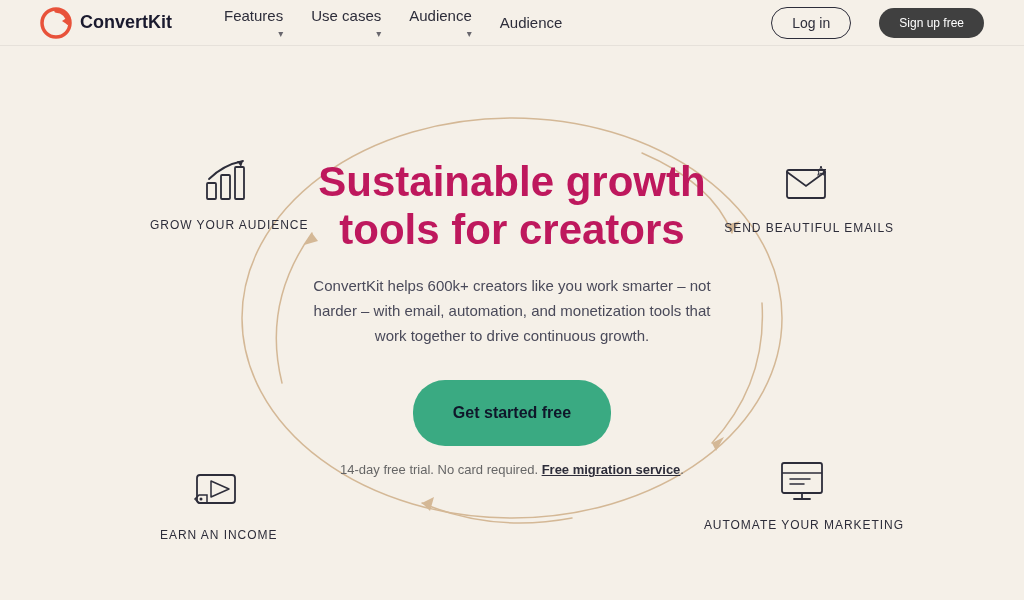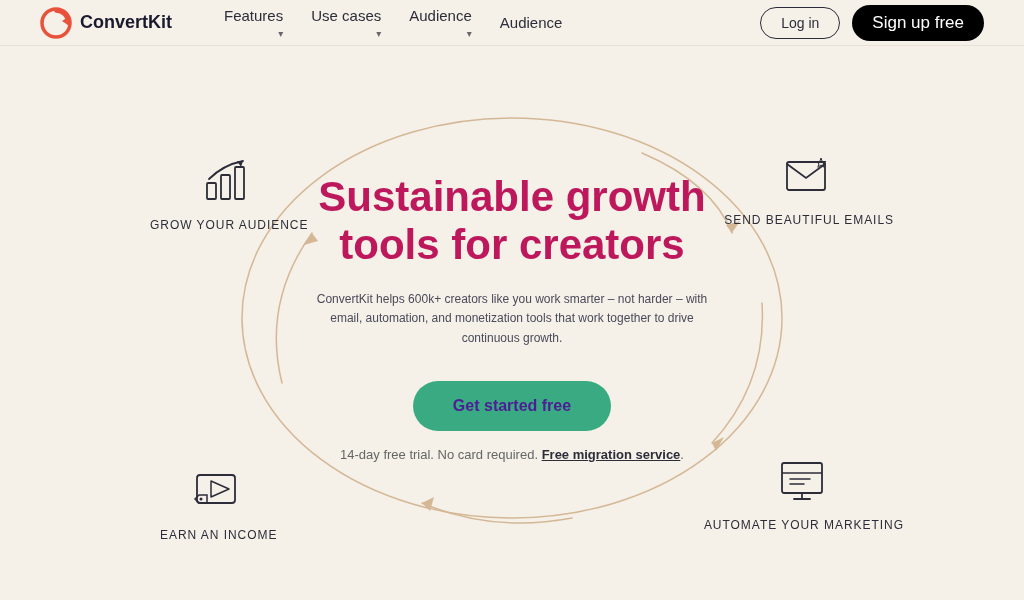--- a/index.html
+++ b/index.html
@@ -61,40 +61,40 @@
     }
 
     .chevron {
       font-size: 10px;
       opacity: 0.7;
     }
 
     .nav-actions {
       display: flex;
       align-items: center;
-      gap: 12px;
+      gap: 28px;
       justify-content: flex-end;
     }
 
     .btn-login {
       padding: 7px 20px;
       border: 1.5px solid #2d2d3a;
       border-radius: 24px;
       background: transparent;
       font-size: 14px;
       color: #2d2d3a;
       cursor: pointer;
     }
 
     .btn-signup {
       padding: 8px 20px;
       border: none;
       border-radius: 24px;
-      background: #000000;
-      font-size: 17px;
+      background: #404040;
+      font-size: 12px;
       color: white;
       cursor: pointer;
       font-weight: 500;
     }
 
     
     .hero {
       position: relative;
       width: 100%;
       height: 543px;
@@ -129,34 +129,34 @@
 
     .hero-title {
       font-size: 42px;
       font-weight: 800;
       color: #be185d;
       line-height: 1.15;
       margin-bottom: 20px;
     }
 
     .hero-subtitle {
-      font-size: 12px;
+      font-size: 15px;
       color: #4a4a5a;
       line-height: 1.65;
       margin-bottom: 32px;
       max-width: 400px;
       margin-left: auto;
       margin-right: auto;
     }
 
     .btn-cta {
       display: inline-block;
-      padding: 16px 40px;
+      padding: 24px 40px;
       background: #3aaa82;
-      color: #4c1d95;
+      color: #0f172a;
       border-radius: 32px;
       font-size: 16px;
       font-weight: 600;
       border: none;
       cursor: pointer;
       margin-bottom: 16px;
     }
 
     .hero-footnote {
       font-size: 13px;
@@ -191,21 +191,21 @@
       text-transform: uppercase;
       line-height: 1.4;
     }
 
     .feat-grow {
       top: 105px;
       left: 150px;
     }
 
     .feat-email {
-      top: 100px;
+      top: 108px;
       right: 130px;
     }
 
     .feat-income {
       bottom: 45px;
       left: 160px;
     }
 
     .feat-automate {
       bottom: 55px;

